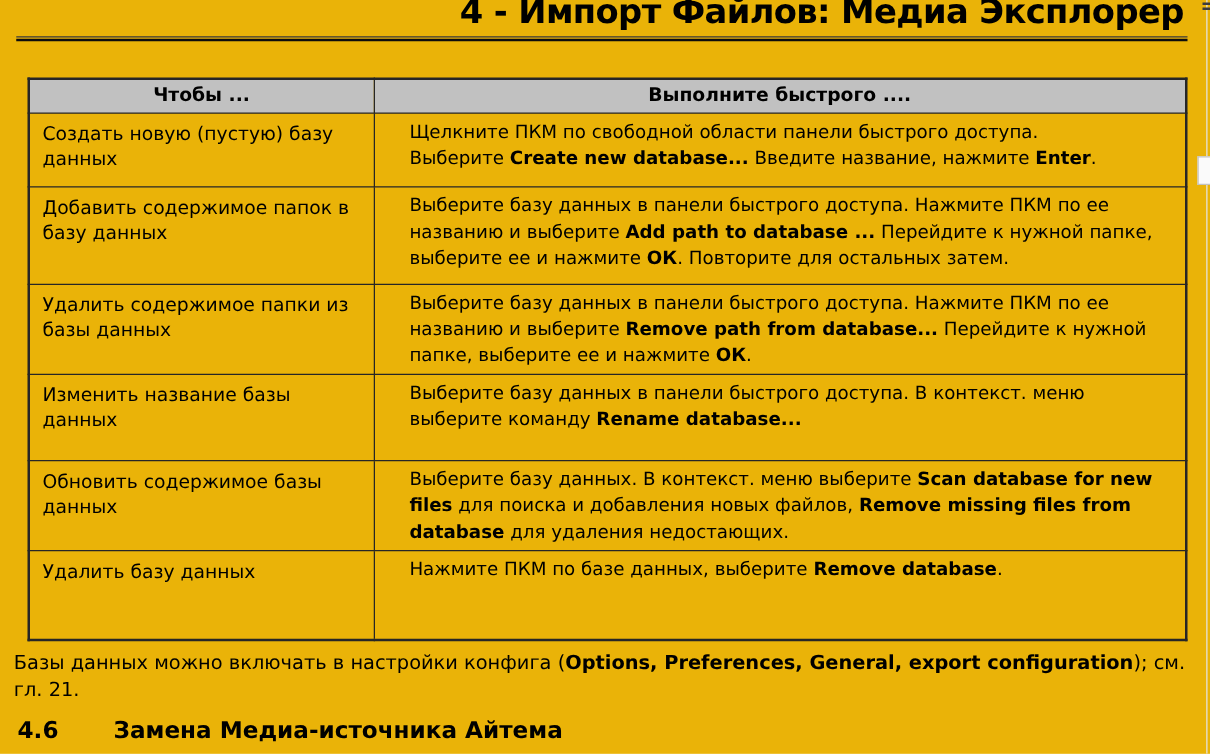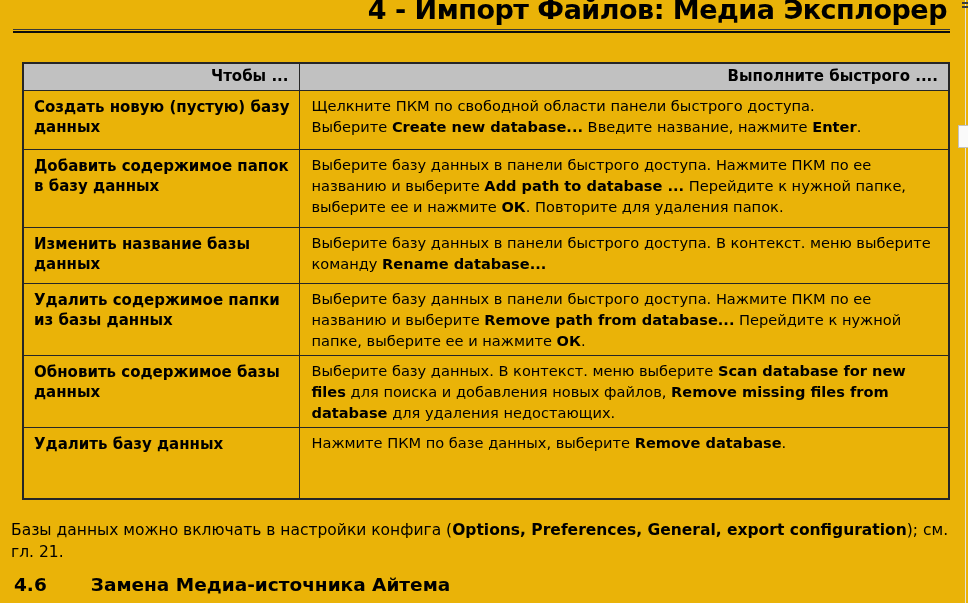--- a/index.html
+++ b/index.html
@@ -44,37 +44,37 @@
     table-layout:fixed;
     border:2px solid #262626;
   }
   table.howto th, table.howto td{
     border:1px solid #262626;
     vertical-align:top;
     overflow:hidden;
   }
   table.howto th{
     background:#c1c1c1;
-    text-align:right;
+    text-align:center;
     font-size:15px;
     font-weight:700;
     padding:3px 10px;
     height:20px;
   }
   col.c1{width:276px;}
   td.c-action{
-    font-weight:700;
+    font-weight:400;
     font-size:15px;
     line-height:20px;
     padding:6px 8px 4px 10px;
   }
   td.c-steps{
     font-size:14.6px;
     line-height:21px;
-    padding:4px 10px 4px 12px;
+    padding:4px 10px 4px 28px;
     white-space:pre-wrap;
   }
   tbody tr:nth-child(1) td{height:48px;}
   tbody tr:nth-child(2) td{height:67px;margin-left:22px;}
   tbody tr:nth-child(3) td{height:45px;}
   tbody tr:nth-child(4) td{height:58px;}
   tbody tr:nth-child(5) td{height:42px;}
   tbody tr:nth-child(6) td{height:60px;}
   tbody tr:nth-child(7) td{height:23px;}
   
@@ -144,29 +144,29 @@
       </tr>
     </thead>
     <tbody>
         <tr>
           <td class="c-action">Создать новую (пустую) базу данных</td>
           <td class="c-steps"><span>Щелкните ПКМ по свободной области панели быстрого доступа.
 Выберите </span><b>Create new database...</b><span> Введите название, нажмите </span><b>Enter</b><span>.</span></td>
         </tr>
         <tr>
           <td class="c-action">Добавить содержимое папок в базу данных</td>
-          <td class="c-steps"><span>Выберите базу данных в панели быстрого доступа. Нажмите ПКМ по ее названию и выберите </span><b>Add path to database ...</b><span> Перейдите к нужной папке, выберите ее и нажмите </span><b>ОК</b><span>. Повторите для удаления папок.</span></td>
+          <td class="c-steps"><span>Выберите базу данных в панели быстрого доступа. Нажмите ПКМ по ее названию и выберите </span><b>Add path to database ...</b><span> Перейдите к нужной папке, выберите ее и нажмите </span><b>ОК</b><span>. Повторите для остальных затем.</span></td>
+        </tr>
+        <tr>
+          <td class="c-action">Удалить содержимое папки из базы данных</td>
+          <td class="c-steps"><span>Выберите базу данных в панели быстрого доступа. Нажмите ПКМ по ее названию и выберите </span><b>Remove path from database...</b><span> Перейдите к нужной папке, выберите ее и нажмите </span><b>ОК</b><span>.</span></td>
         </tr>
         <tr>
           <td class="c-action">Изменить название базы данных</td>
           <td class="c-steps"><span>Выберите базу данных в панели быстрого доступа. В контекст. меню выберите команду </span><b>Rename database...</b></td>
-        </tr>
-        <tr>
-          <td class="c-action">Удалить содержимое папки из базы данных</td>
-          <td class="c-steps"><span>Выберите базу данных в панели быстрого доступа. Нажмите ПКМ по ее названию и выберите </span><b>Remove path from database...</b><span> Перейдите к нужной папке, выберите ее и нажмите </span><b>ОК</b><span>.</span></td>
         </tr>
         <tr>
           <td class="c-action">Обновить содержимое базы данных</td>
           <td class="c-steps"><span>Выберите базу данных. В контекст. меню выберите </span><b>Scan database for new files</b><span> для поиска и добавления новых файлов, </span><b>Remove missing files from database</b><span> для удаления недостающих.</span></td>
         </tr>
         <tr>
           <td class="c-action">Удалить базу данных</td>
           <td class="c-steps"><span>Нажмите ПКМ по базе данных, выберите </span><b>Remove database</b><span>.</span></td>
         </tr>
       </tbody>

